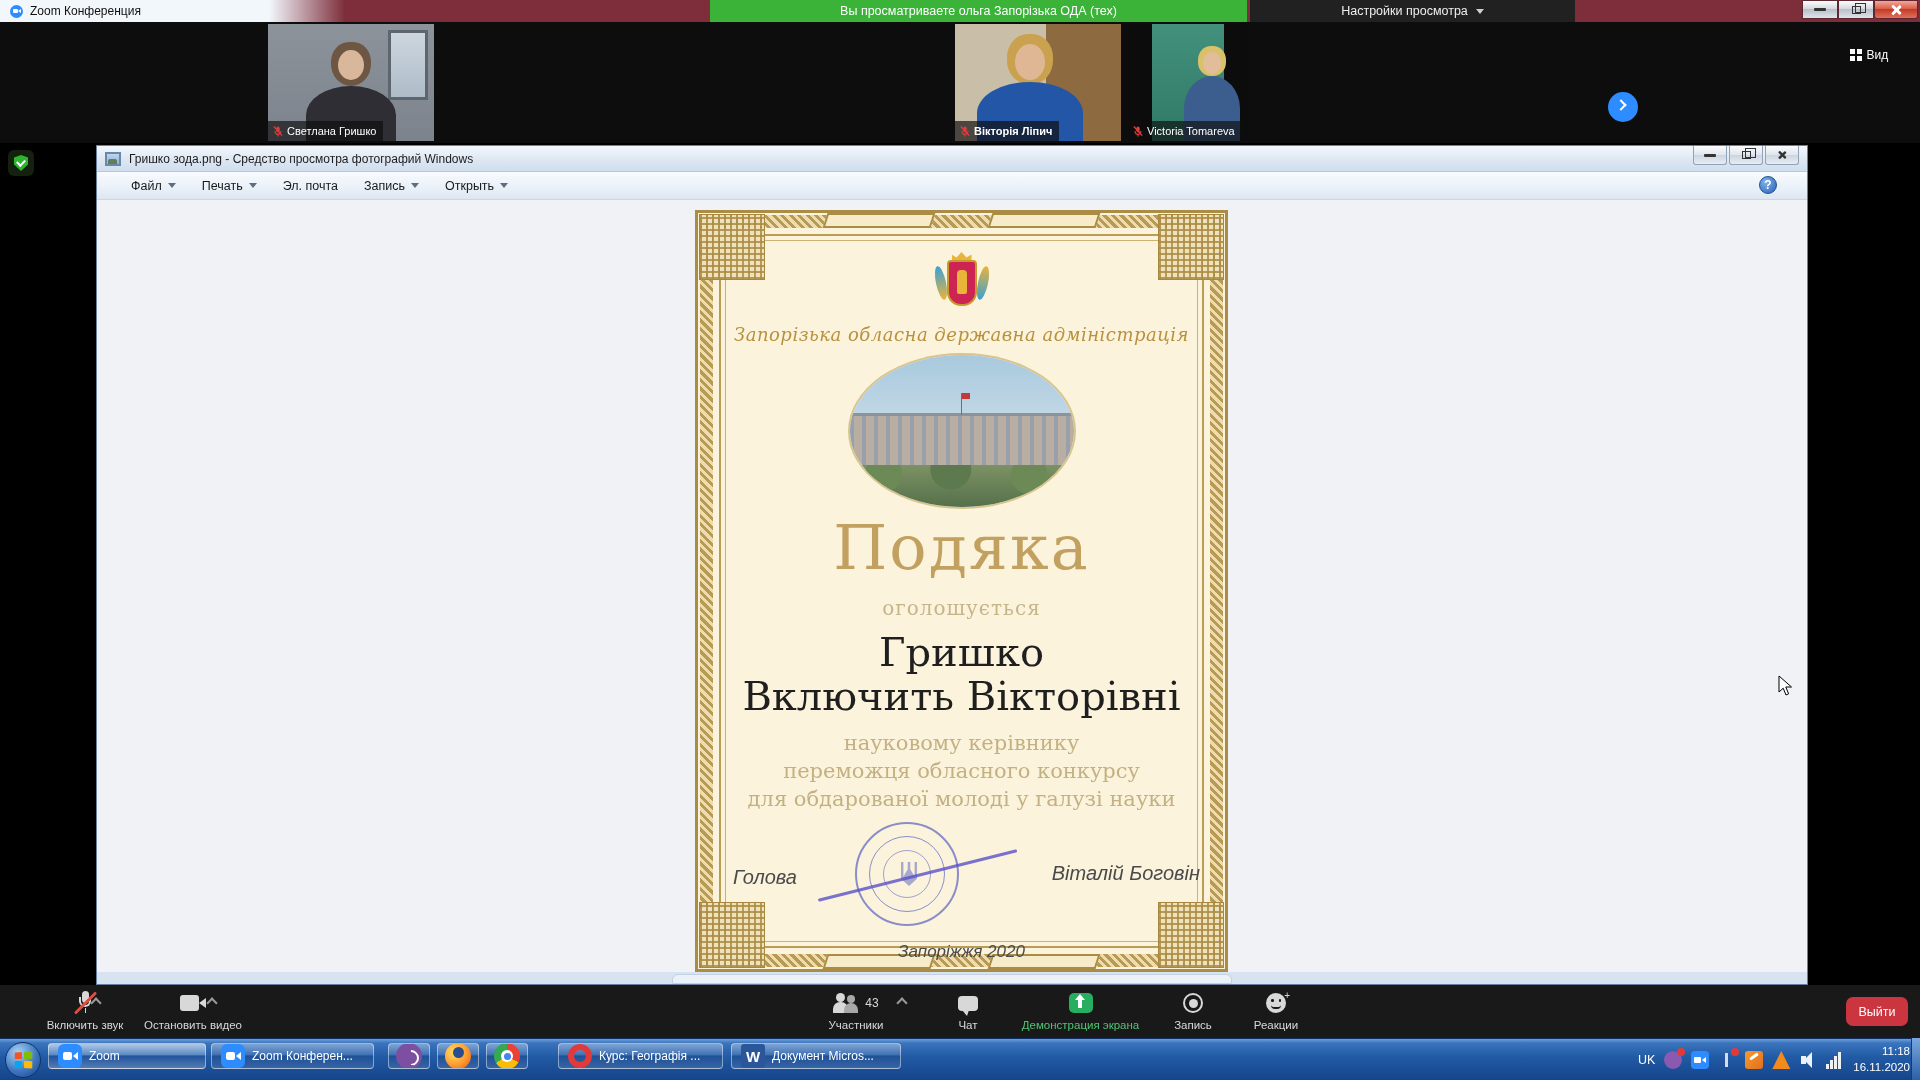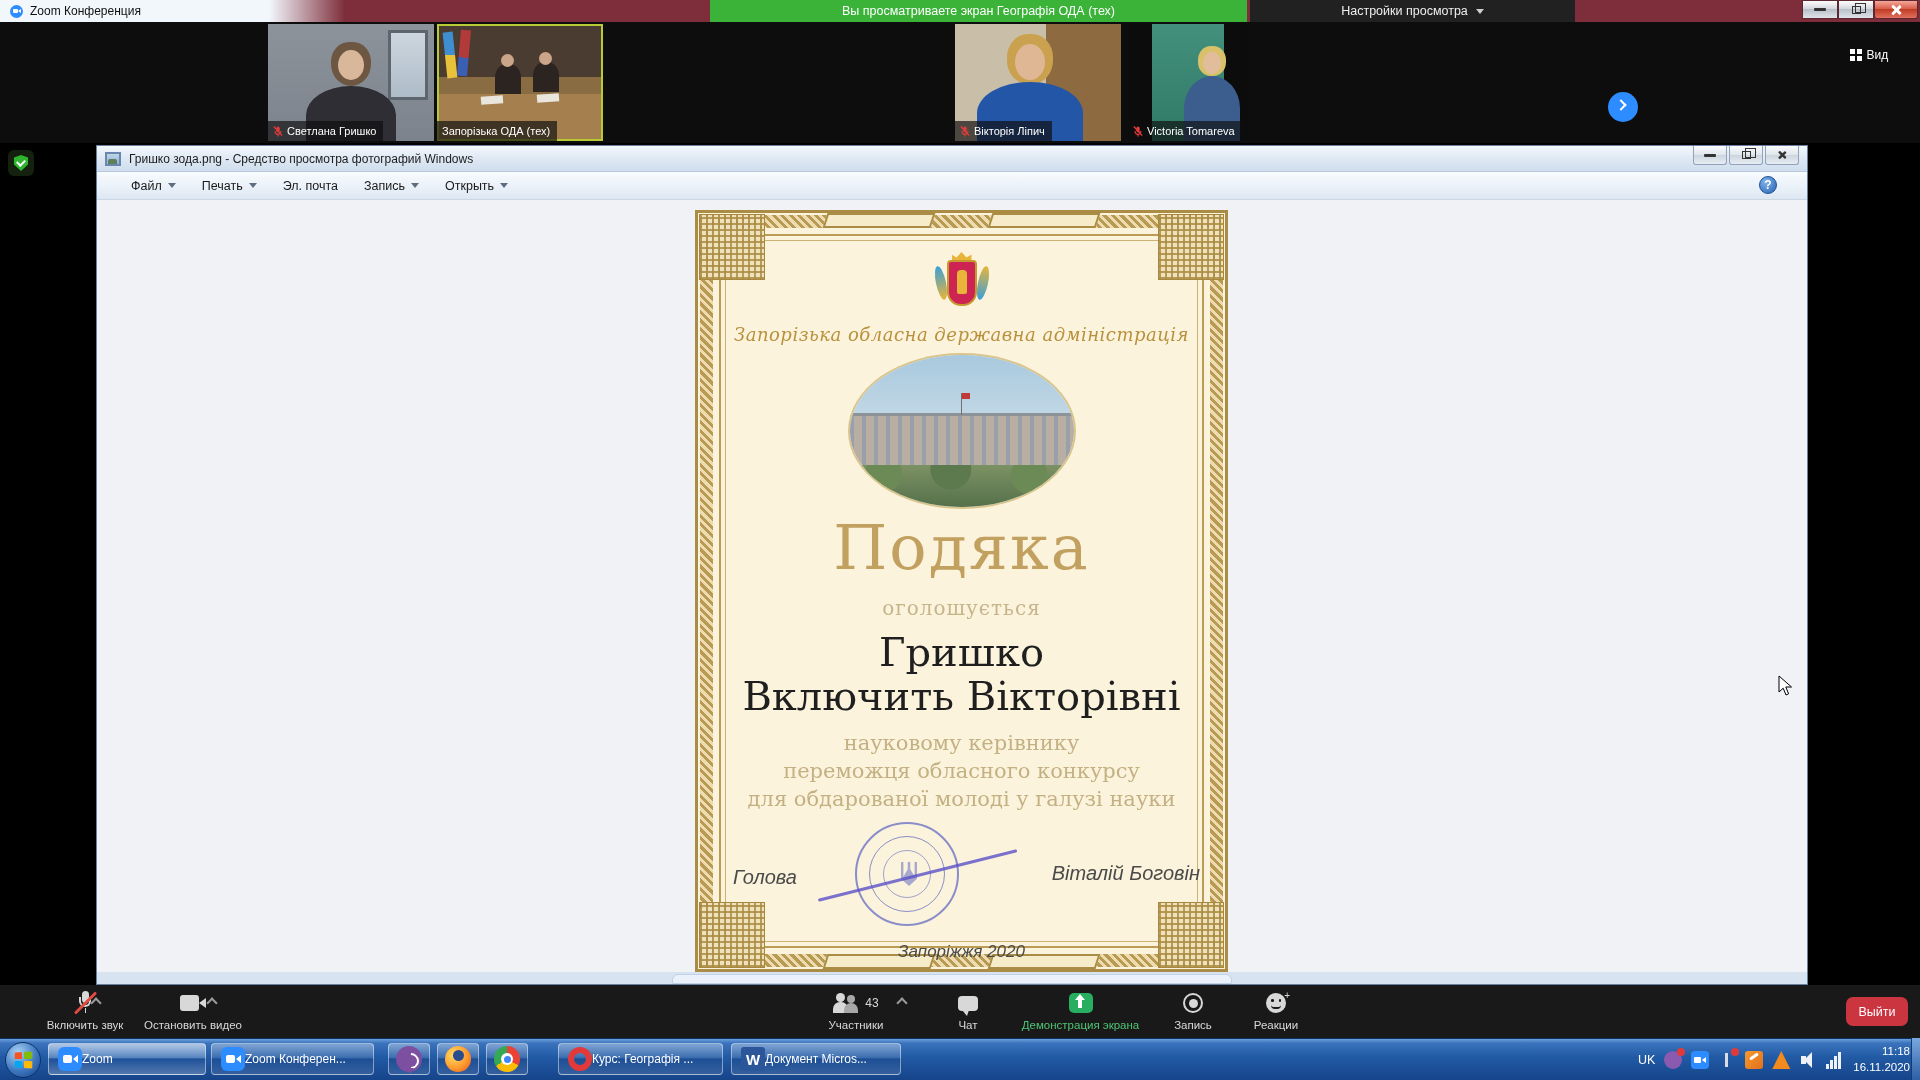--- a/index.html
+++ b/index.html
@@ -53,21 +53,21 @@
   .t2 .fh { position:absolute; width:13px; height:13px; background:#caa58a; border-radius:50%; }
   .t2 .paper { position:absolute; width:22px; height:8px; background:#e9e6dd; transform:rotate(-4deg); }
   .t3 { background:radial-gradient(circle at 60% 30%,#5a3434,#2f1b1b 80%); }
   .t3 .p-head { left:62px; top:16px; width:42px; height:48px; background:#3a2a26; border-radius:46%; }
   .t3 .face { position:absolute; left:69px; top:25px; width:28px; height:34px; background:#d4ab90; border-radius:50%; }
   .t3 .p-body { left:33px; top:62px; width:100px; height:58px; background:#54303f; }
   .t4 { background:linear-gradient(180deg,#17130f,#241d16); }
   .t4 .face { position:absolute; right:14px; bottom:18px; width:44px; height:50px; background:#e3d2bd; border-radius:48%; }
   .t4 .hair { position:absolute; right:8px; bottom:40px; width:58px; height:36px; background:#cfc4b2; border-radius:50% 50% 20% 20%; }
   .t4 .glasses { position:absolute; right:20px; bottom:42px; width:32px; height:9px; border:2px solid #6b5f50; border-radius:4px; background:rgba(255,255,255,.15); }
-  .t5 { background:linear-gradient(90deg,#c9bfa8 0 55%,#8d6a3f 55%); }
+  .t5 { background:linear-gradient(90deg,#c9bfa8 0 55%,#8d6a3f 55%);font-weight:bold; }
   .t5 .p-head { left:52px; top:10px; width:46px; height:50px; background:#caa14e; border-radius:46%; }
   .t5 .face { position:absolute; left:60px; top:20px; width:30px; height:36px; background:#e0b795; border-radius:50%; }
   .t5 .p-body { left:22px; top:58px; width:106px; height:62px; background:#2456a8; }
   .t6 { background:#0c0c0c; }
   .t6 .inner { position:absolute; left:24px; top:0; width:72px; height:117px; background:linear-gradient(180deg,#43907c,#2f7a66); }
   .t6 .p-head { left:46px; top:22px; width:28px; height:30px; background:#d9c06a; border-radius:46%; }
   .t6 .face { position:absolute; left:51px; top:28px; width:18px; height:22px; background:#e2bd9c; border-radius:50%; }
   .t6 .p-body { left:32px; top:52px; width:56px; height:65px; background:#3b5e8f; }
   .mic-off { flex:0 0 auto; }
   #next-btn { position:absolute; left:1608px; top:70px; width:30px; height:30px; border-radius:50%; background:#2d8cff; }
@@ -194,23 +194,23 @@
   
   #taskbar { position:absolute; left:0; top:1038px; width:1920px; height:42px;
     background:linear-gradient(180deg,#6ba0dc 0,#3b74bd 10%,#215aa4 45%,#16448a 100%); border-top:1px solid #0c2f63; }
   #start-orb { position:absolute; left:5px; top:3px; width:36px; height:36px; border-radius:50%;
     background:radial-gradient(circle at 35% 28%,#a9d3f5,#3f78c0 55%,#16448a); border:1px solid #0d3368;
     display:flex; align-items:center; justify-content:center; }
   .winflag { display:grid; grid-template-columns:8px 8px; grid-template-rows:7px 7px; gap:1.5px; transform:perspective(40px) rotateY(-14deg); }
   .winflag span { border-radius:1px; }
   .winflag .q1 { background:#f35325; } .winflag .q2 { background:#81bc06; }
   .winflag .q3 { background:#05a6f0; } .winflag .q4 { background:#ffba08; }
-  .tb-btn { position:absolute; top:4px; height:32px; border:1px solid rgba(255,255,255,.45); border-radius:4px;
+  .tb-btn { position:absolute; top:4px; height:26px; border:1px solid rgba(255,255,255,.45); border-radius:4px;
     background:linear-gradient(180deg,rgba(255,255,255,.35),rgba(255,255,255,.12) 45%,rgba(20,50,110,.25) 50%,rgba(255,255,255,.12));
-    display:flex; align-items:center; padding:0 9px; color:#fff; font-size:12px; white-space:nowrap; overflow:hidden; }
+    display:flex; align-items:center; gap:7px; padding:0 9px; color:#fff; font-size:12px; white-space:nowrap; overflow:hidden; }
   .tb-btn.active { background:linear-gradient(180deg,rgba(255,255,255,.6),rgba(190,215,245,.35) 45%,rgba(30,70,140,.35) 50%,rgba(255,255,255,.25)); }
   .tb-ico { flex:0 0 auto; }
   .zoom-sq { width:24px; height:24px; border-radius:6px; background:#2d8cff; position:relative; }
   .zoom-sq:before { content:""; position:absolute; left:5px; top:8px; width:9px; height:8px; background:#fff; border-radius:2px; }
   .zoom-sq:after { content:""; position:absolute; left:14.5px; top:8px; border-top:4px solid transparent; border-bottom:4px solid transparent; border-right:5px solid #fff; }
   .viber-c { width:26px; height:26px; border-radius:50%; background:#7d4fa0; position:relative; }
   .viber-c:before { content:""; position:absolute; left:7px; top:7px; width:12px; height:12px; border:2.5px solid #fff; border-radius:50%; border-left-color:transparent; border-bottom-color:transparent; transform:rotate(45deg); }
   .viber-c:after { content:""; position:absolute; left:10px; bottom:-2px; border-left:4px solid transparent; border-right:4px solid transparent; border-top:6px solid #7d4fa0; }
   .ffx { width:26px; height:26px; border-radius:50%; background:radial-gradient(circle at 35% 35%,#ffe066,#ff9a2e 55%,#e3541f); position:relative; }
   .ffx:before { content:""; position:absolute; left:8px; top:4px; width:11px; height:11px; border-radius:50%; background:#2a4d8f; }
@@ -245,21 +245,21 @@
   #cursor { position:absolute; left:1778px; top:675px; }
 </style>
 </head>
 <body>
 
 <div id="topbar">
   <div id="topbar-left">
     <span class="zoom-dot"></span>
     <span id="topbar-title">Zoom Конференция</span>
   </div>
-  <div id="share-banner">Вы просматриваете экран Географія ОДА (тех)</div>
+  <div id="share-banner">Вы просматриваете ольга Запорізька ОДА (тех)</div>
   <div id="view-settings">
     <span>Настройки просмотра</span>
     <span class="caret-down"></span>
   </div>
   <div id="top-controls">
     <div class="tc-btn">
         <span class="g-min"></span>
       </div>
     <div class="tc-btn">
         <span class="g-rest"></span>
@@ -281,33 +281,20 @@
       <svg class="mic-off" width="10" height="13" viewBox="0 0 12 14">
           <rect x="4" y="1" width="4" height="7" rx="2" fill="#e23b3b"></rect>
           <path d="M2.5 6.5a3.5 4 0 0 0 7 0" stroke="#e23b3b" fill="none" stroke-width="1.4"></path>
           <line x1="6" y1="11" x2="6" y2="13" stroke="#e23b3b" stroke-width="1.4"></line>
           <line x1="1" y1="1" x2="11" y2="12" stroke="#e23b3b" stroke-width="1.6"></line>
         </svg>
       <span>Светлана Гришко</span>
     </div>
   </div>
 
-  <div class="tile t2 active" style="left:437px;">
-    <div class="flagB"></div>
-    <div class="flagR"></div>
-    <div class="fig" style="left:58px;top:40px;"></div>
-    <div class="fh" style="left:64px;top:30px;"></div>
-    <div class="fig" style="left:96px;top:38px;"></div>
-    <div class="fh" style="left:102px;top:28px;"></div>
-    <div class="paper" style="left:44px;top:72px;"></div>
-    <div class="paper" style="left:100px;top:70px;"></div>
-    <div class="name-tag">
-      <span>Запорізька ОДА (тех)</span>
-    </div>
-  </div>
 
 
 
   <div class="tile t5" style="left:955px;">
     <div class="p-head"></div>
       <div class="face"></div>
       <div class="p-body"></div>
     <div class="name-tag">
       <svg class="mic-off" width="10" height="13" viewBox="0 0 12 14">
           <rect x="4" y="1" width="4" height="7" rx="2" fill="#e23b3b"></rect>

